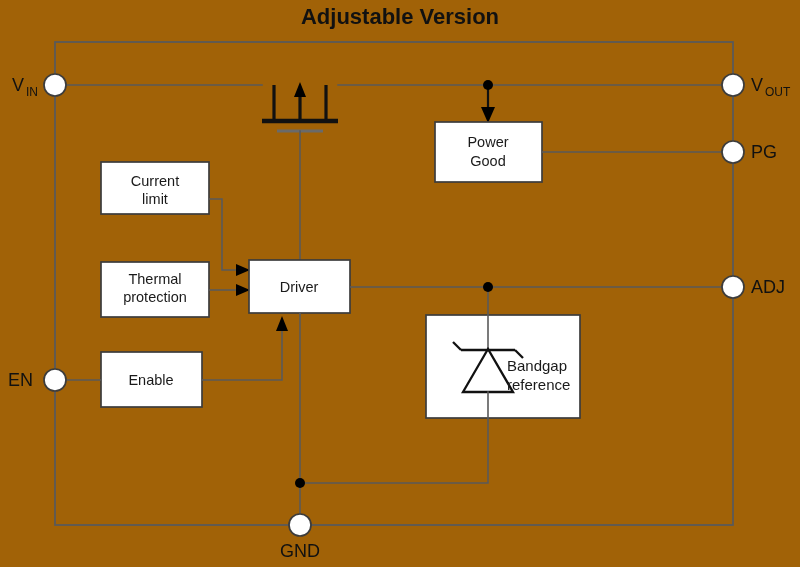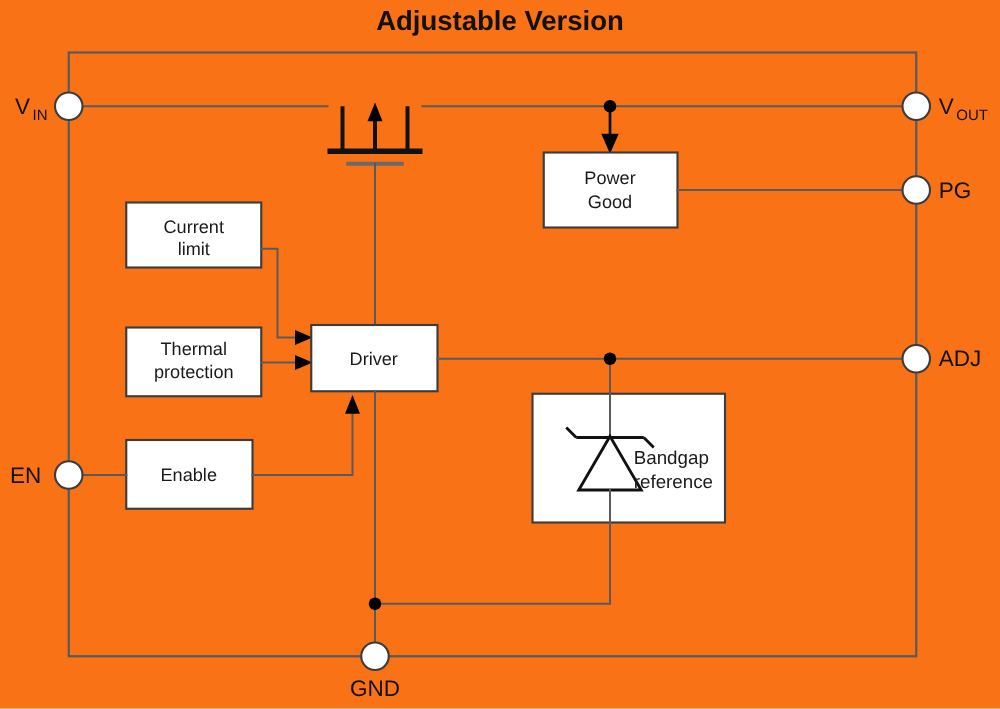--- a/index.html
+++ b/index.html
@@ -10,21 +10,21 @@
   body {
     width: 800px;
     height: 567px;
     font-family: "Liberation Sans", sans-serif;
     overflow: hidden;
   }
   #schematic-root {
     position: relative;
     width: 800px;
     height: 567px;
-    background: #f97316;
+    background: #a16207;
   }
   svg#schematic {
     display: block;
     width: 800px;
     height: 567px;
   }
   .wire {
     stroke: #5a5a5a;
     stroke-width: 1.6;
     fill: none;

